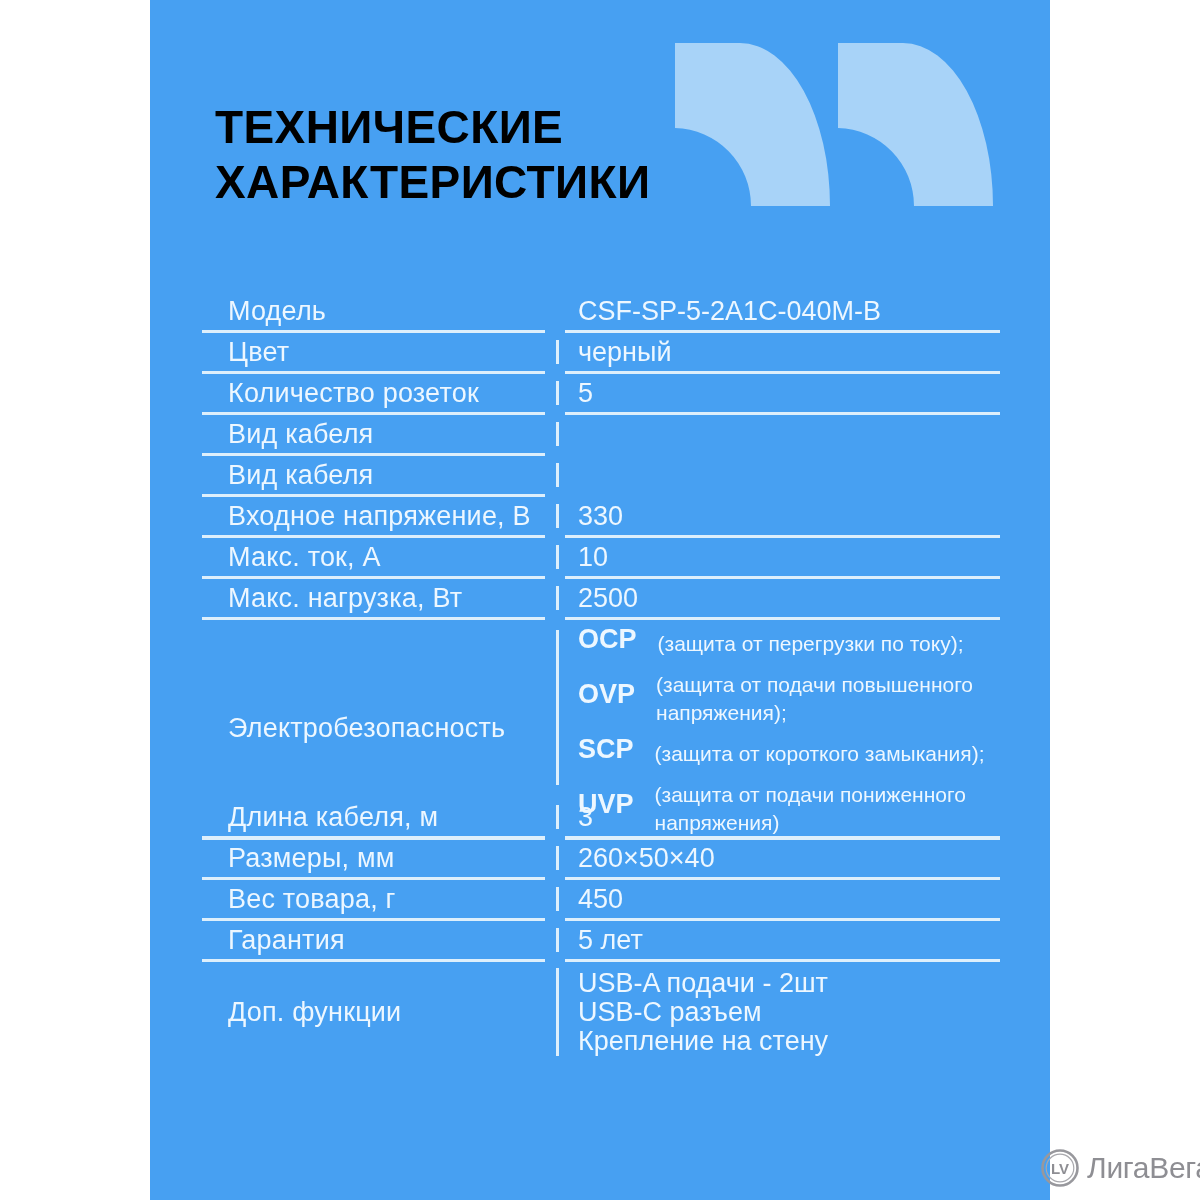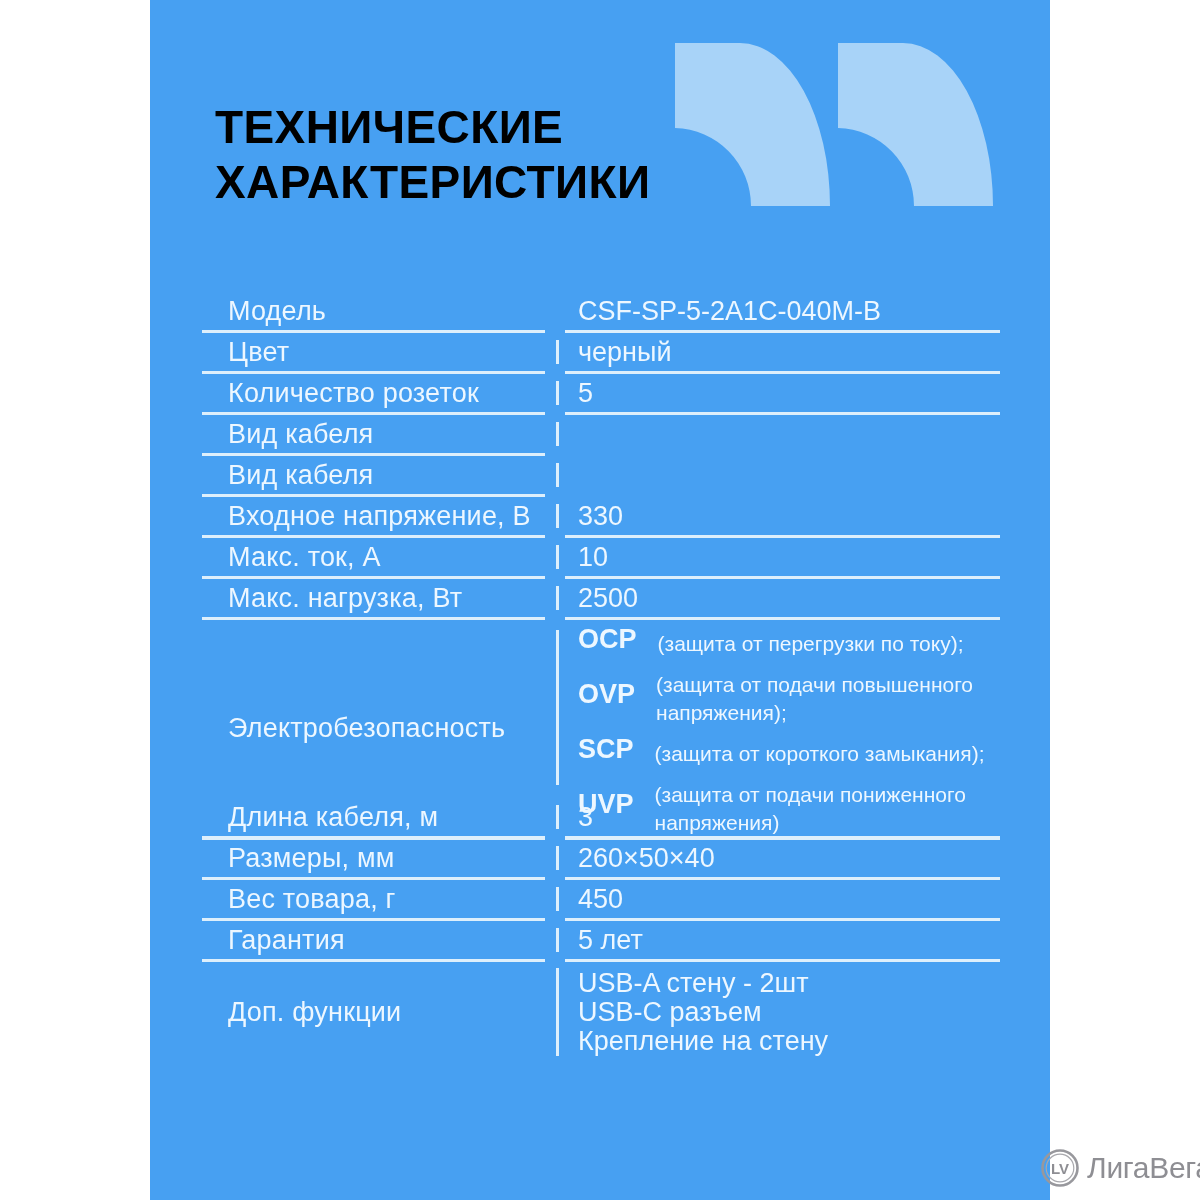--- a/index.html
+++ b/index.html
@@ -144,21 +144,21 @@
           <div class="cell cell-label">Гарантия</div>
           <div class="cell-gap"></div>
           <div class="cell cell-value">5 лет</div>
           <div class="tick"></div>
         </div>
         <div class="row multi last">
           <div class="cell cell-label">Доп. функции</div>
           <div class="cell-gap"></div>
           <div class="cell cell-value">
             <div class="val-lines">
-              <div class="val-line">USB-A стену - 2шт</div>
+              <div class="val-line">USB-A подачи - 2шт</div>
               <div class="val-line">USB-C разъем</div>
               <div class="val-line">Крепление на стену</div>
             </div>
           </div>
           <div class="tick"></div>
         </div>
       </div>
   </div>
 
   <div class="watermark">

